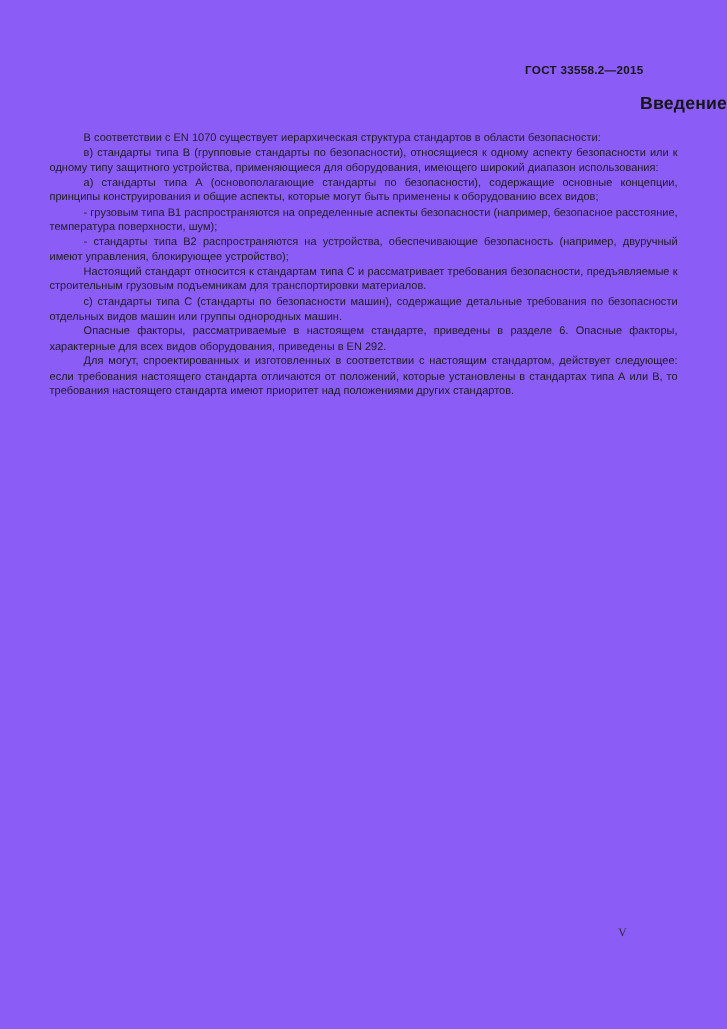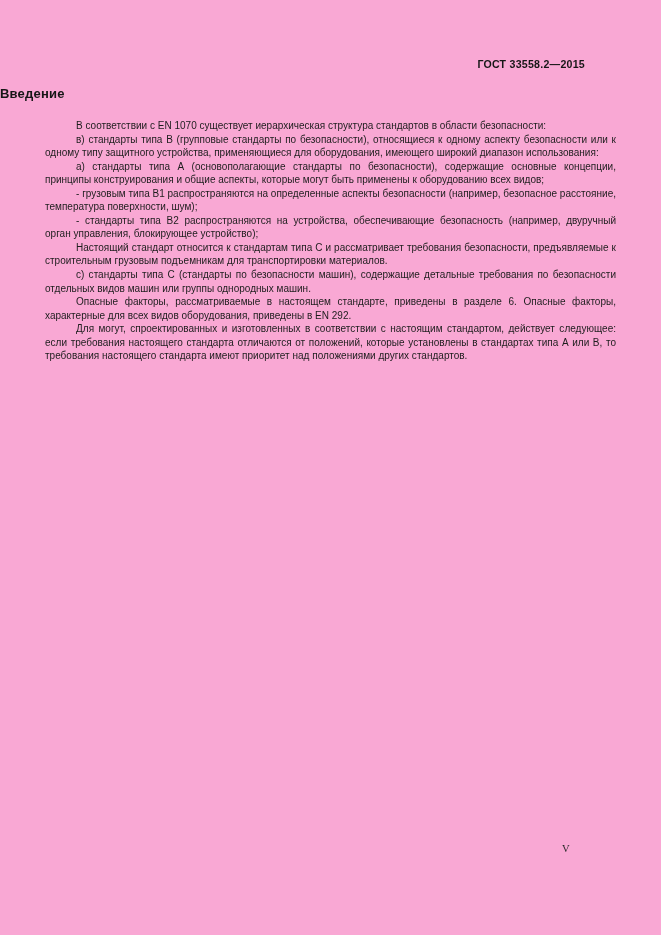--- a/index.html
+++ b/index.html
@@ -18,43 +18,43 @@
     height: 935px;
     background: #fbfbfb;
     overflow: hidden;
   }
   .page-inner {
     position: absolute;
     left: 0;
     top: 0;
     width: 661px;
     height: 935px;
-    background: #f9a8d4;
+    background: #8b5cf6;
   }
 
   
   .running-head {
     position: absolute;
     right: 76px;
     top: 58px;
     font-size: 10.6px;
     font-weight: bold;
     letter-spacing: 0.25px;
     color: #161616;
     white-space: nowrap;
   }
 
   
   .section-title {
     position: absolute;
-    left: 0;
+    left: 16px;
     right: 0;
     top: 86px;
-    text-align: left;
-    font-size: 13px;
+    text-align: right;
+    font-size: 16px;
     font-weight: bold;
     letter-spacing: 0.2px;
     color: #161616;
   }
 
   
   .body-block {
     position: absolute;
     left: 45px;
     top: 119px;
@@ -98,21 +98,21 @@
     <div class="running-head">ГОСТ 33558.2—2015</div>
 
     <div class="section-title">Введение</div>
 
     <div class="body-block">
 
     <p class="para indent">В соответствии с EN 1070 существует иерархическая структура стандартов в области безопасности:</p>
         <p class="para indent">в) стандарты типа В (групповые стандарты по безопасности), относящиеся к одному аспекту безопасности или к одному типу защитного устройства, применяющиеся для оборудования, имеющего широкий диапазон использования:</p>
         <p class="para indent">а) стандарты типа А (основополагающие стандарты по безопасности), содержащие основные концепции, принципы конструирования и общие аспекты, которые могут быть применены к оборудованию всех видов;</p>
         <p class="para dash">- грузовым типа В1 распространяются на определенные аспекты безопасности (например, безопасное расстояние, температура поверхности, шум);</p>
-        <p class="para dash">- стандарты типа В2 распространяются на устройства, обеспечивающие безопасность (например, двуручный орган управления, блокирующее устройство);</p>
+        <p class="para dash">- стандарты типа В2 распространяются на устройства, обеспечивающие безопасность (например, двуручный имеют управления, блокирующее устройство);</p>
         <p class="para indent">Настоящий стандарт относится к стандартам типа С и рассматривает требования безопасности, предъявляемые к строительным грузовым подъемникам для транспортировки материалов.</p>
         <p class="para indent">с) стандарты типа С (стандарты по безопасности машин), содержащие детальные требования по безопасности отдельных видов машин или группы однородных машин.</p>
         <p class="para indent">Опасные факторы, рассматриваемые в настоящем стандарте, приведены в разделе 6. Опасные факторы, характерные для всех видов оборудования, приведены в EN 292.</p>
         <p class="para indent">Для могут, спроектированных и изготовленных в соответствии с настоящим стандартом, действует следующее: если требования настоящего стандарта отличаются от положений, которые установлены в стандартах типа А или В, то требования настоящего стандарта имеют приоритет над положениями других стандартов.</p>
       </div>
 
     <div class="folio">V</div>
 
   </div>
 </div>

